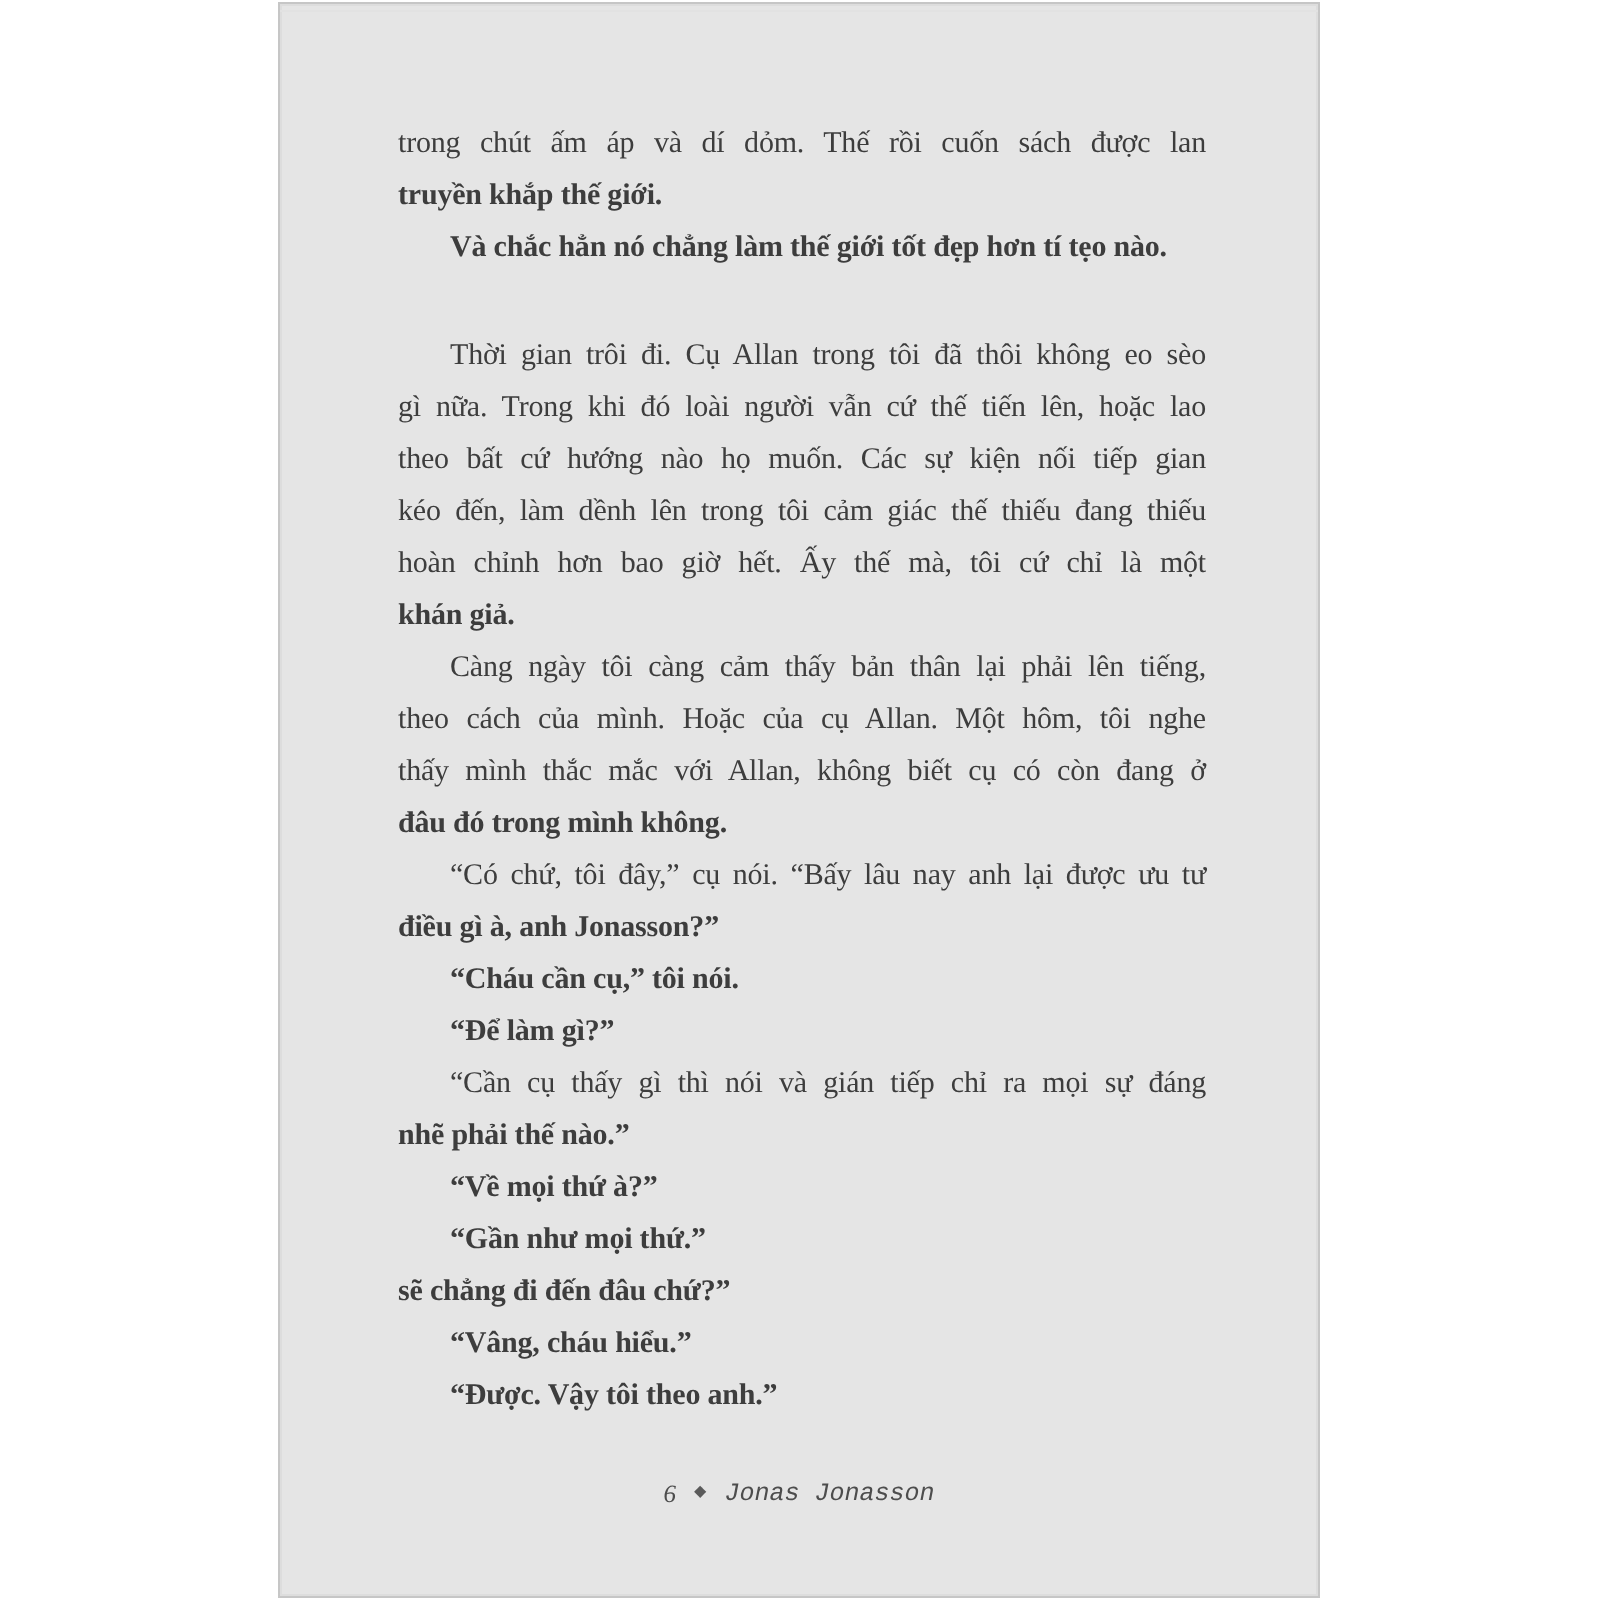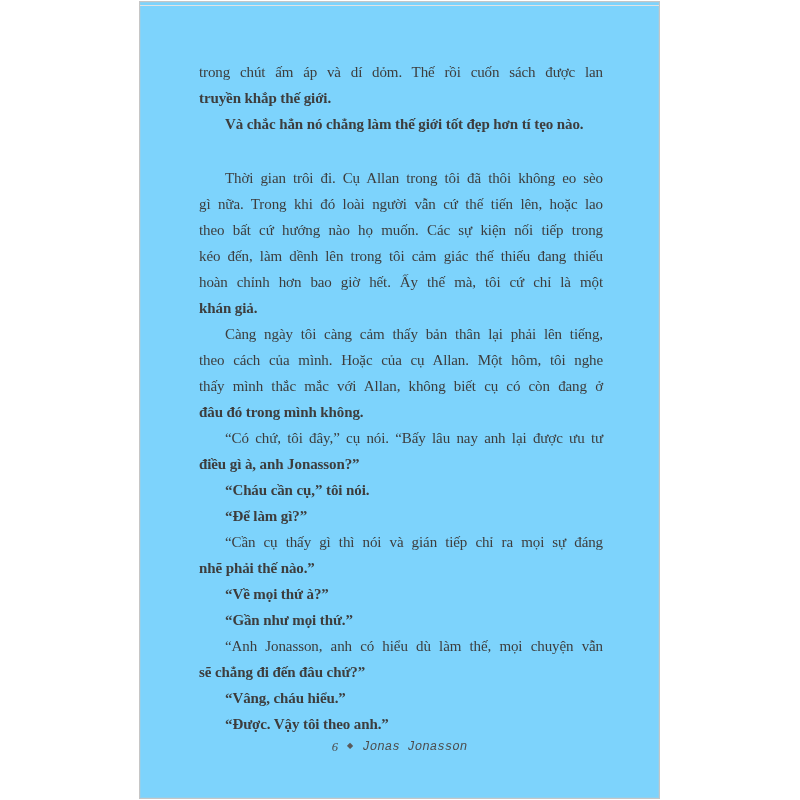--- a/index.html
+++ b/index.html
@@ -53,35 +53,35 @@
     font-size: 12.5px;
     line-height: 18px;
   }
   .footer .page-number { font-style: italic; }
   .footer .separator { font-size: 8px; color: #5a5a5a; transform: translateY(-1px); }
   .footer .author { font-style: italic; font-family: Liberation Mono, monospace; }
 </style>
 </head>
 <body>
 
-<div class="page" style="border-color: rgb(198, 198, 198); background: #7dd3fc;">
+<div class="page" style="border-color: rgb(198, 198, 198); background: #e5e5e5;">
   <div class="page-edge-line"></div>
 
   <div class="body-text" style="color: rgb(61, 61, 61);">
       <div class="para">
         <div class="line">trong chút ấm áp và dí dỏm. Thế rồi cuốn sách được lan</div>
         <div class="line last">truyền khắp thế giới.</div>
       </div>
       <div class="para">
         <div class="line last indent">Và chắc hẳn nó chẳng làm thế giới tốt đẹp hơn tí tẹo nào.</div>
       </div>
       <div class="para gap">
         <div class="line indent">Thời gian trôi đi. Cụ Allan trong tôi đã thôi không eo sèo</div>
         <div class="line">gì nữa. Trong khi đó loài người vẫn cứ thế tiến lên, hoặc lao</div>
-        <div class="line">theo bất cứ hướng nào họ muốn. Các sự kiện nối tiếp trong</div>
+        <div class="line">theo bất cứ hướng nào họ muốn. Các sự kiện nối tiếp gian</div>
         <div class="line">kéo đến, làm dềnh lên trong tôi cảm giác thế thiếu đang thiếu</div>
         <div class="line">hoàn chỉnh hơn bao giờ hết. Ấy thế mà, tôi cứ chỉ là một</div>
         <div class="line last">khán giả.</div>
       </div>
       <div class="para">
         <div class="line indent">Càng ngày tôi càng cảm thấy bản thân lại phải lên tiếng,</div>
         <div class="line">theo cách của mình. Hoặc của cụ Allan. Một hôm, tôi nghe</div>
         <div class="line">thấy mình thắc mắc với Allan, không biết cụ có còn đang ở</div>
         <div class="line last">đâu đó trong mình không.</div>
       </div>
@@ -99,21 +99,20 @@
         <div class="line indent">“Cần cụ thấy gì thì nói và gián tiếp chỉ ra mọi sự đáng</div>
         <div class="line last">nhẽ phải thế nào.”</div>
       </div>
       <div class="para">
         <div class="line last indent">“Về mọi thứ à?”</div>
       </div>
       <div class="para">
         <div class="line last indent">“Gần như mọi thứ.”</div>
       </div>
       <div class="para">
-        <div class="line indent">“Anh Jonasson, anh có hiểu dù làm thế, mọi chuyện vẫn</div>
         <div class="line last">sẽ chẳng đi đến đâu chứ?”</div>
       </div>
       <div class="para">
         <div class="line last indent">“Vâng, cháu hiểu.”</div>
       </div>
       <div class="para">
         <div class="line last indent">“Được. Vậy tôi theo anh.”</div>
       </div>
     </div>
 

